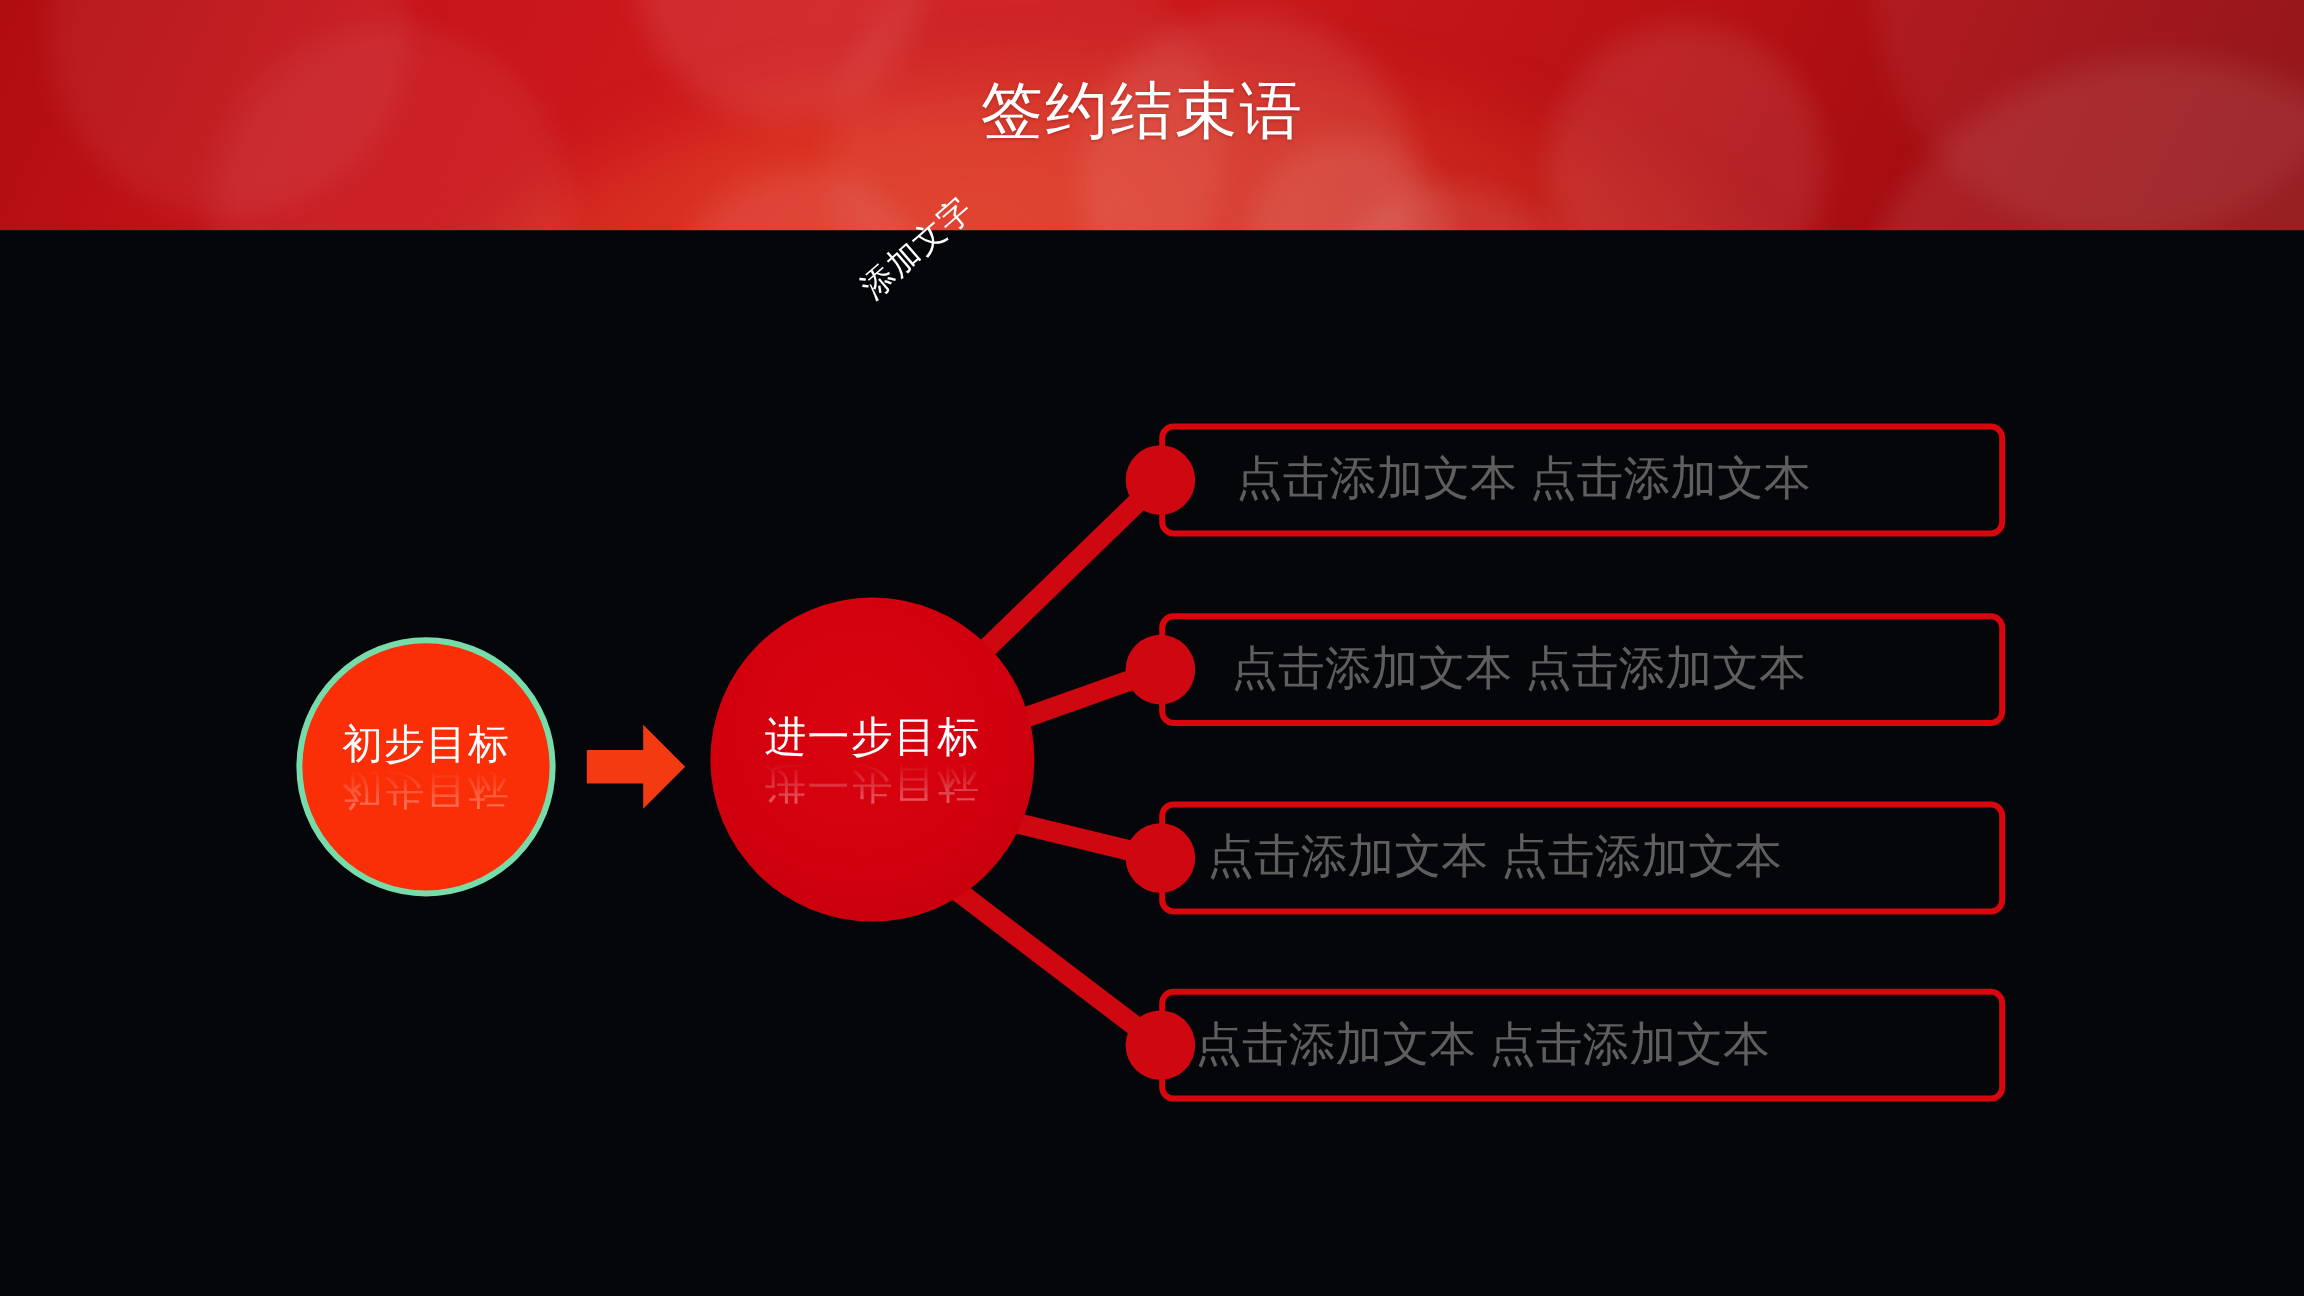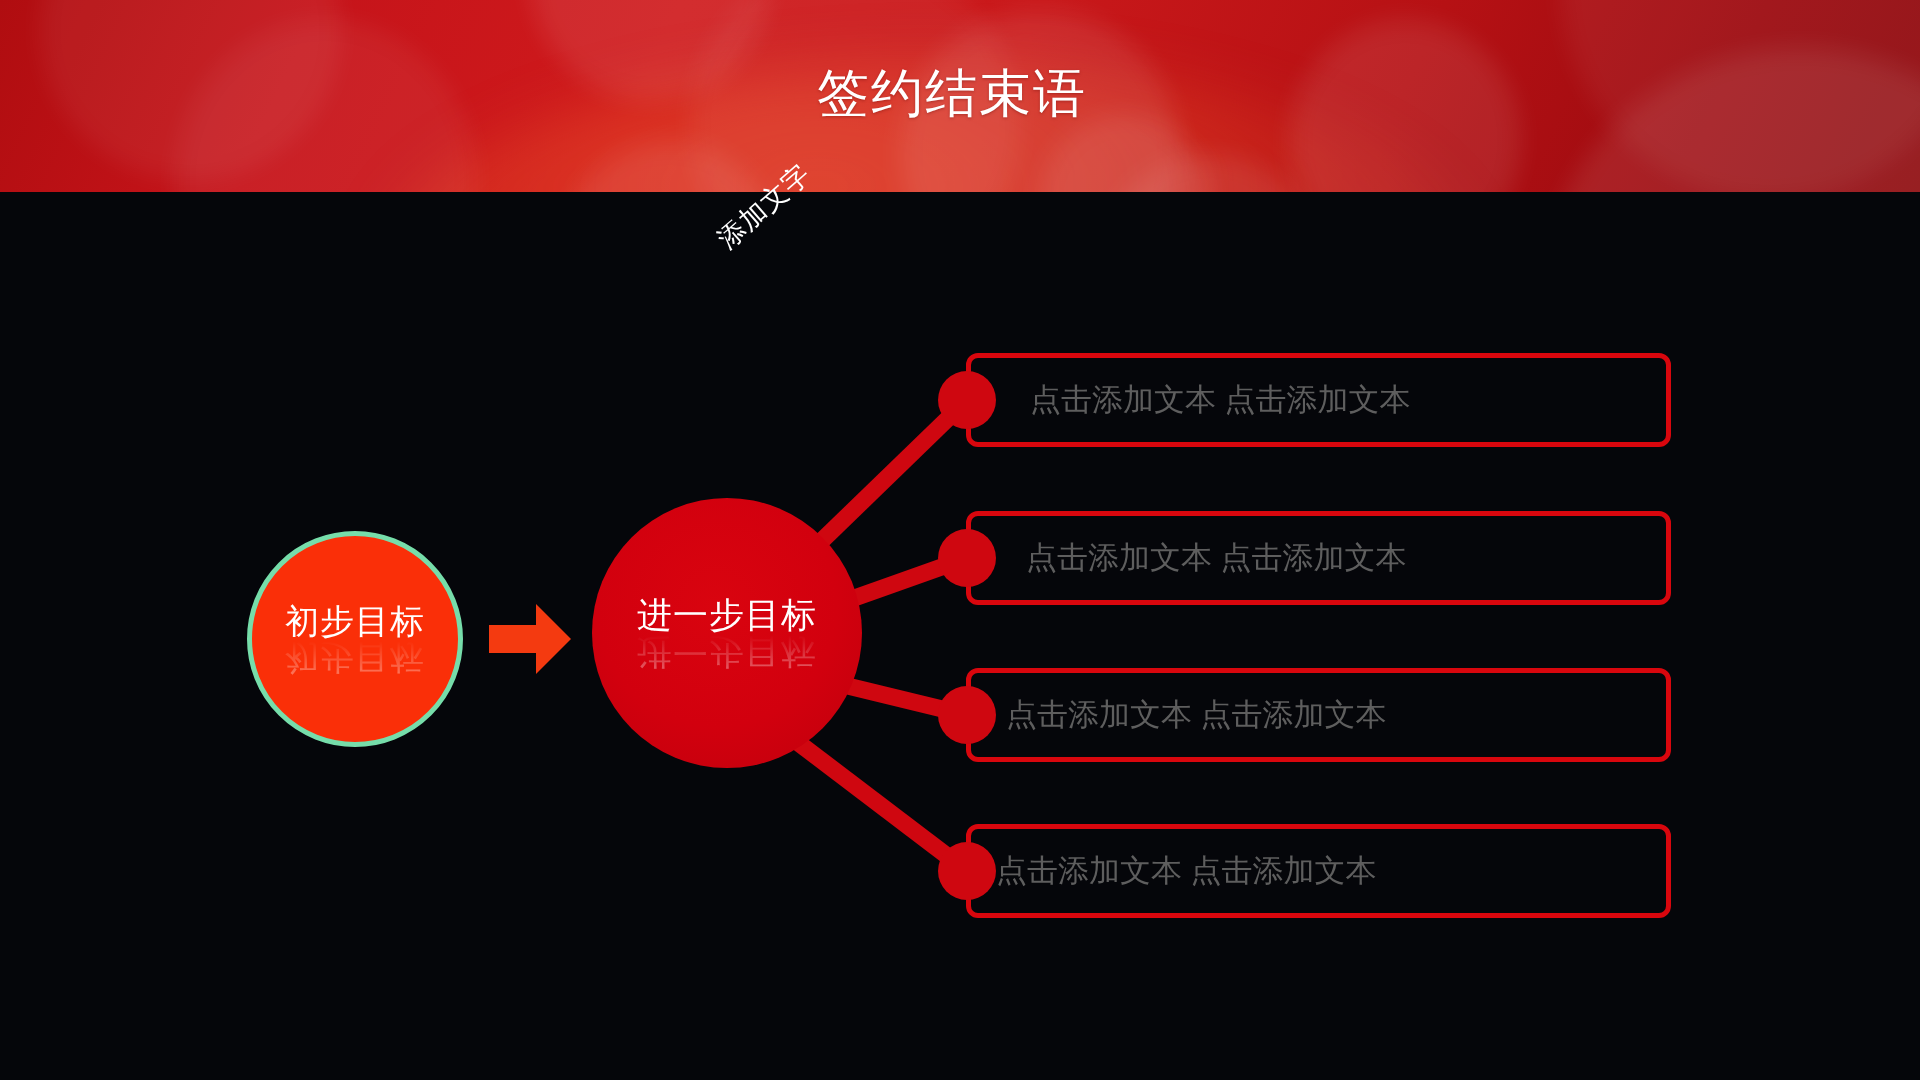--- a/index.html
+++ b/index.html
@@ -190,21 +190,21 @@
     position: absolute;
     box-sizing: border-box;
     border: 5px solid #d9060d;
     border-radius: 12px;
     background: #05060a;
     display: flex;
     align-items: center;
   }
   .text-box .tb-label {
     color: #5e5e5e;
-    font-size: 31px;
+    font-size: 39px;
     line-height: 40px;
     white-space: nowrap;
     text-align: center;
   }
   #text-box-1 { left: 966px; top: 353px; width: 705px; height: 94px; }
   #text-box-1 .tb-label { margin-left: 59px; }
   #text-box-2 { left: 966px; top: 511px; width: 705px; height: 94px; }
   #text-box-2 .tb-label { margin-left: 55px; }
   #text-box-3 { left: 966px; top: 668px; width: 705px; height: 94px; }
   #text-box-3 .tb-label { margin-left: 35px; }

